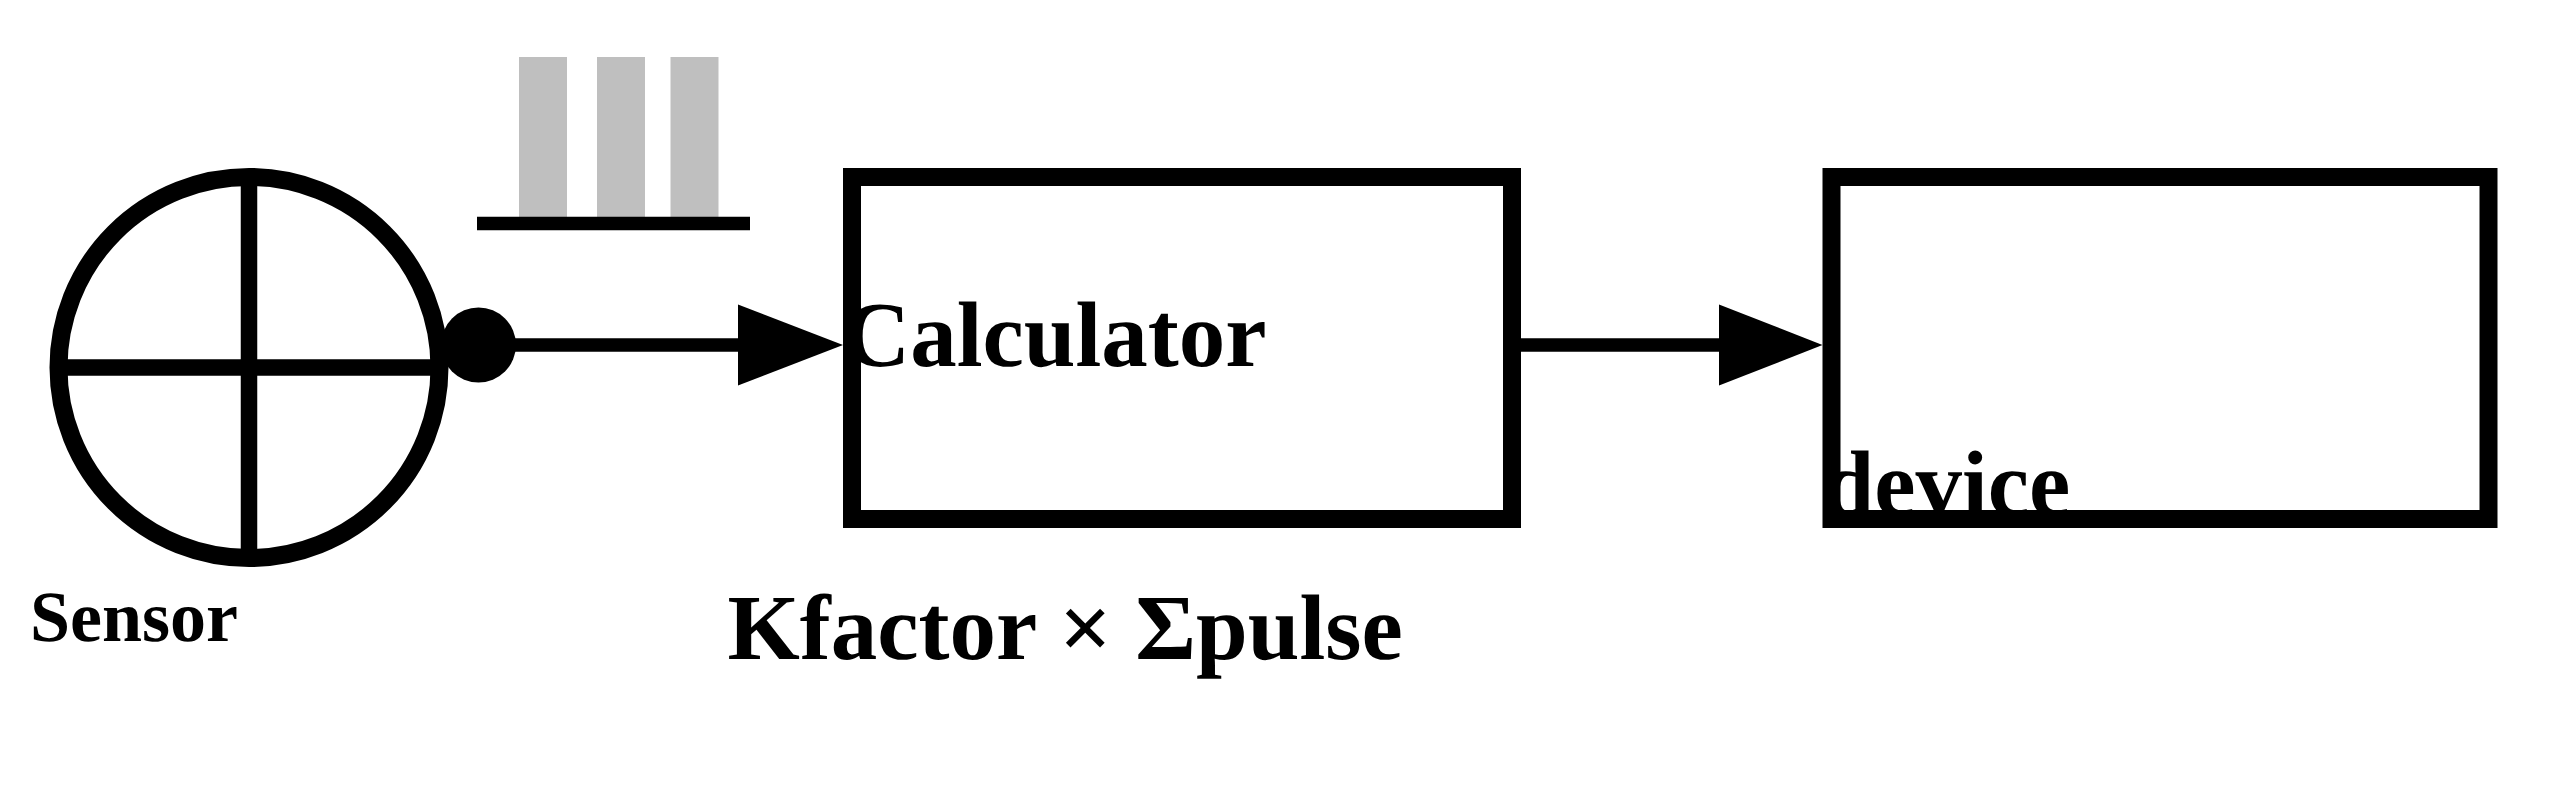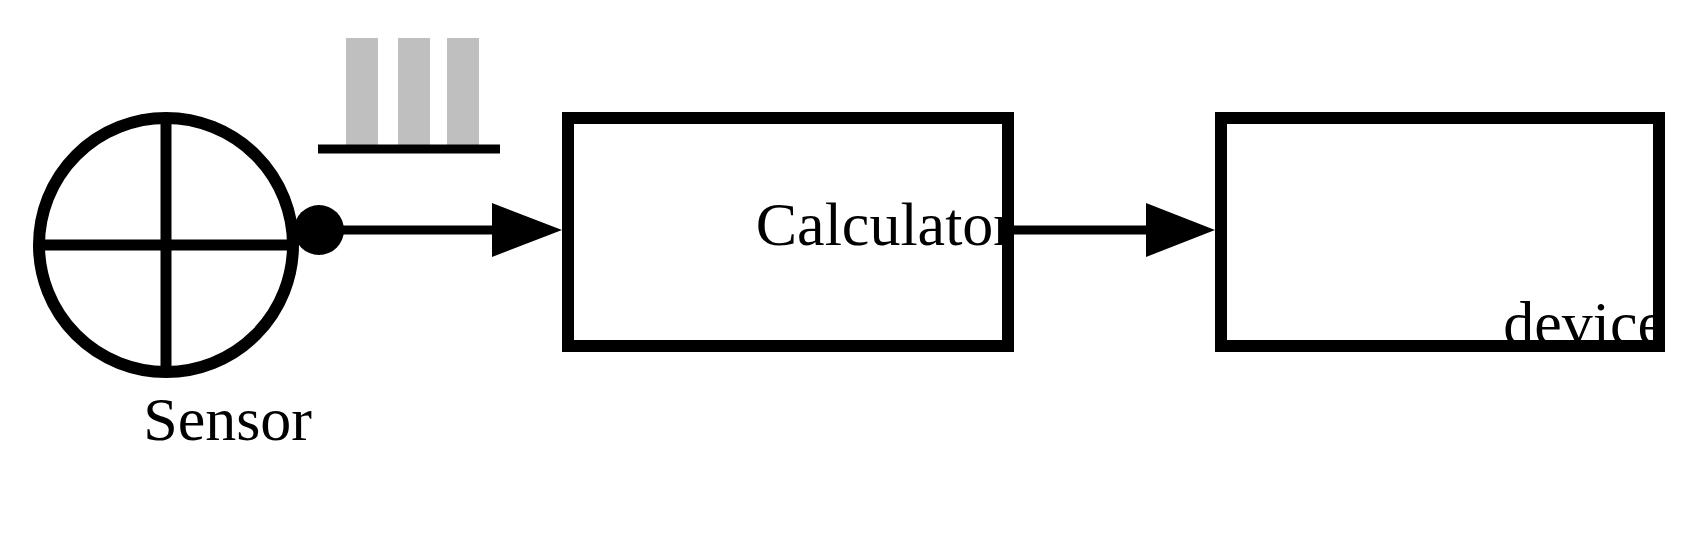--- a/index.html
+++ b/index.html
@@ -20,42 +20,42 @@
     left: 0;
     top: 0;
     width: 1699px;
     height: 535px;
   }
   .box-label,
   .caption {
     position: absolute;
     color: #000000;
     font-family: "Liberation Serif", "DejaVu Serif", serif;
-    font-weight: 400;
-    text-align: right;
+    font-weight: 700;
+    text-align: left;
     white-space: pre;
     line-height: 1.12;
   }
   #calculator-label {
     left: 562px;
     top: 190px;
     width: 452px;
     font-size: 62px;
   }
   #indicating-device-label {
     left: 1215px;
     top: 150px;
     width: 450px;
     font-size: 62px;
   }
   #sensor-caption {
     left: 20px;
     top: 385px;
     width: 292px;
-    font-size: 62px;
+    font-size: 48px;
   }
   #formula-caption {
     left: 485px;
     top: 385px;
     width: 540px;
     font-size: 62px;
   }
 </style>
 </head>
 <body>
@@ -94,14 +94,15 @@
   </svg>
 
   <div class="box-label" id="calculator-label">Calculator</div>
 
   <div class="box-label" id="indicating-device-label">
     <div>device</div>
   </div>
 
   <div class="caption" id="sensor-caption">Sensor</div>
 
+  <div class="caption" id="formula-caption">Kfactor × Σpulse</div>
 
 </div>
 
 </body></html>

